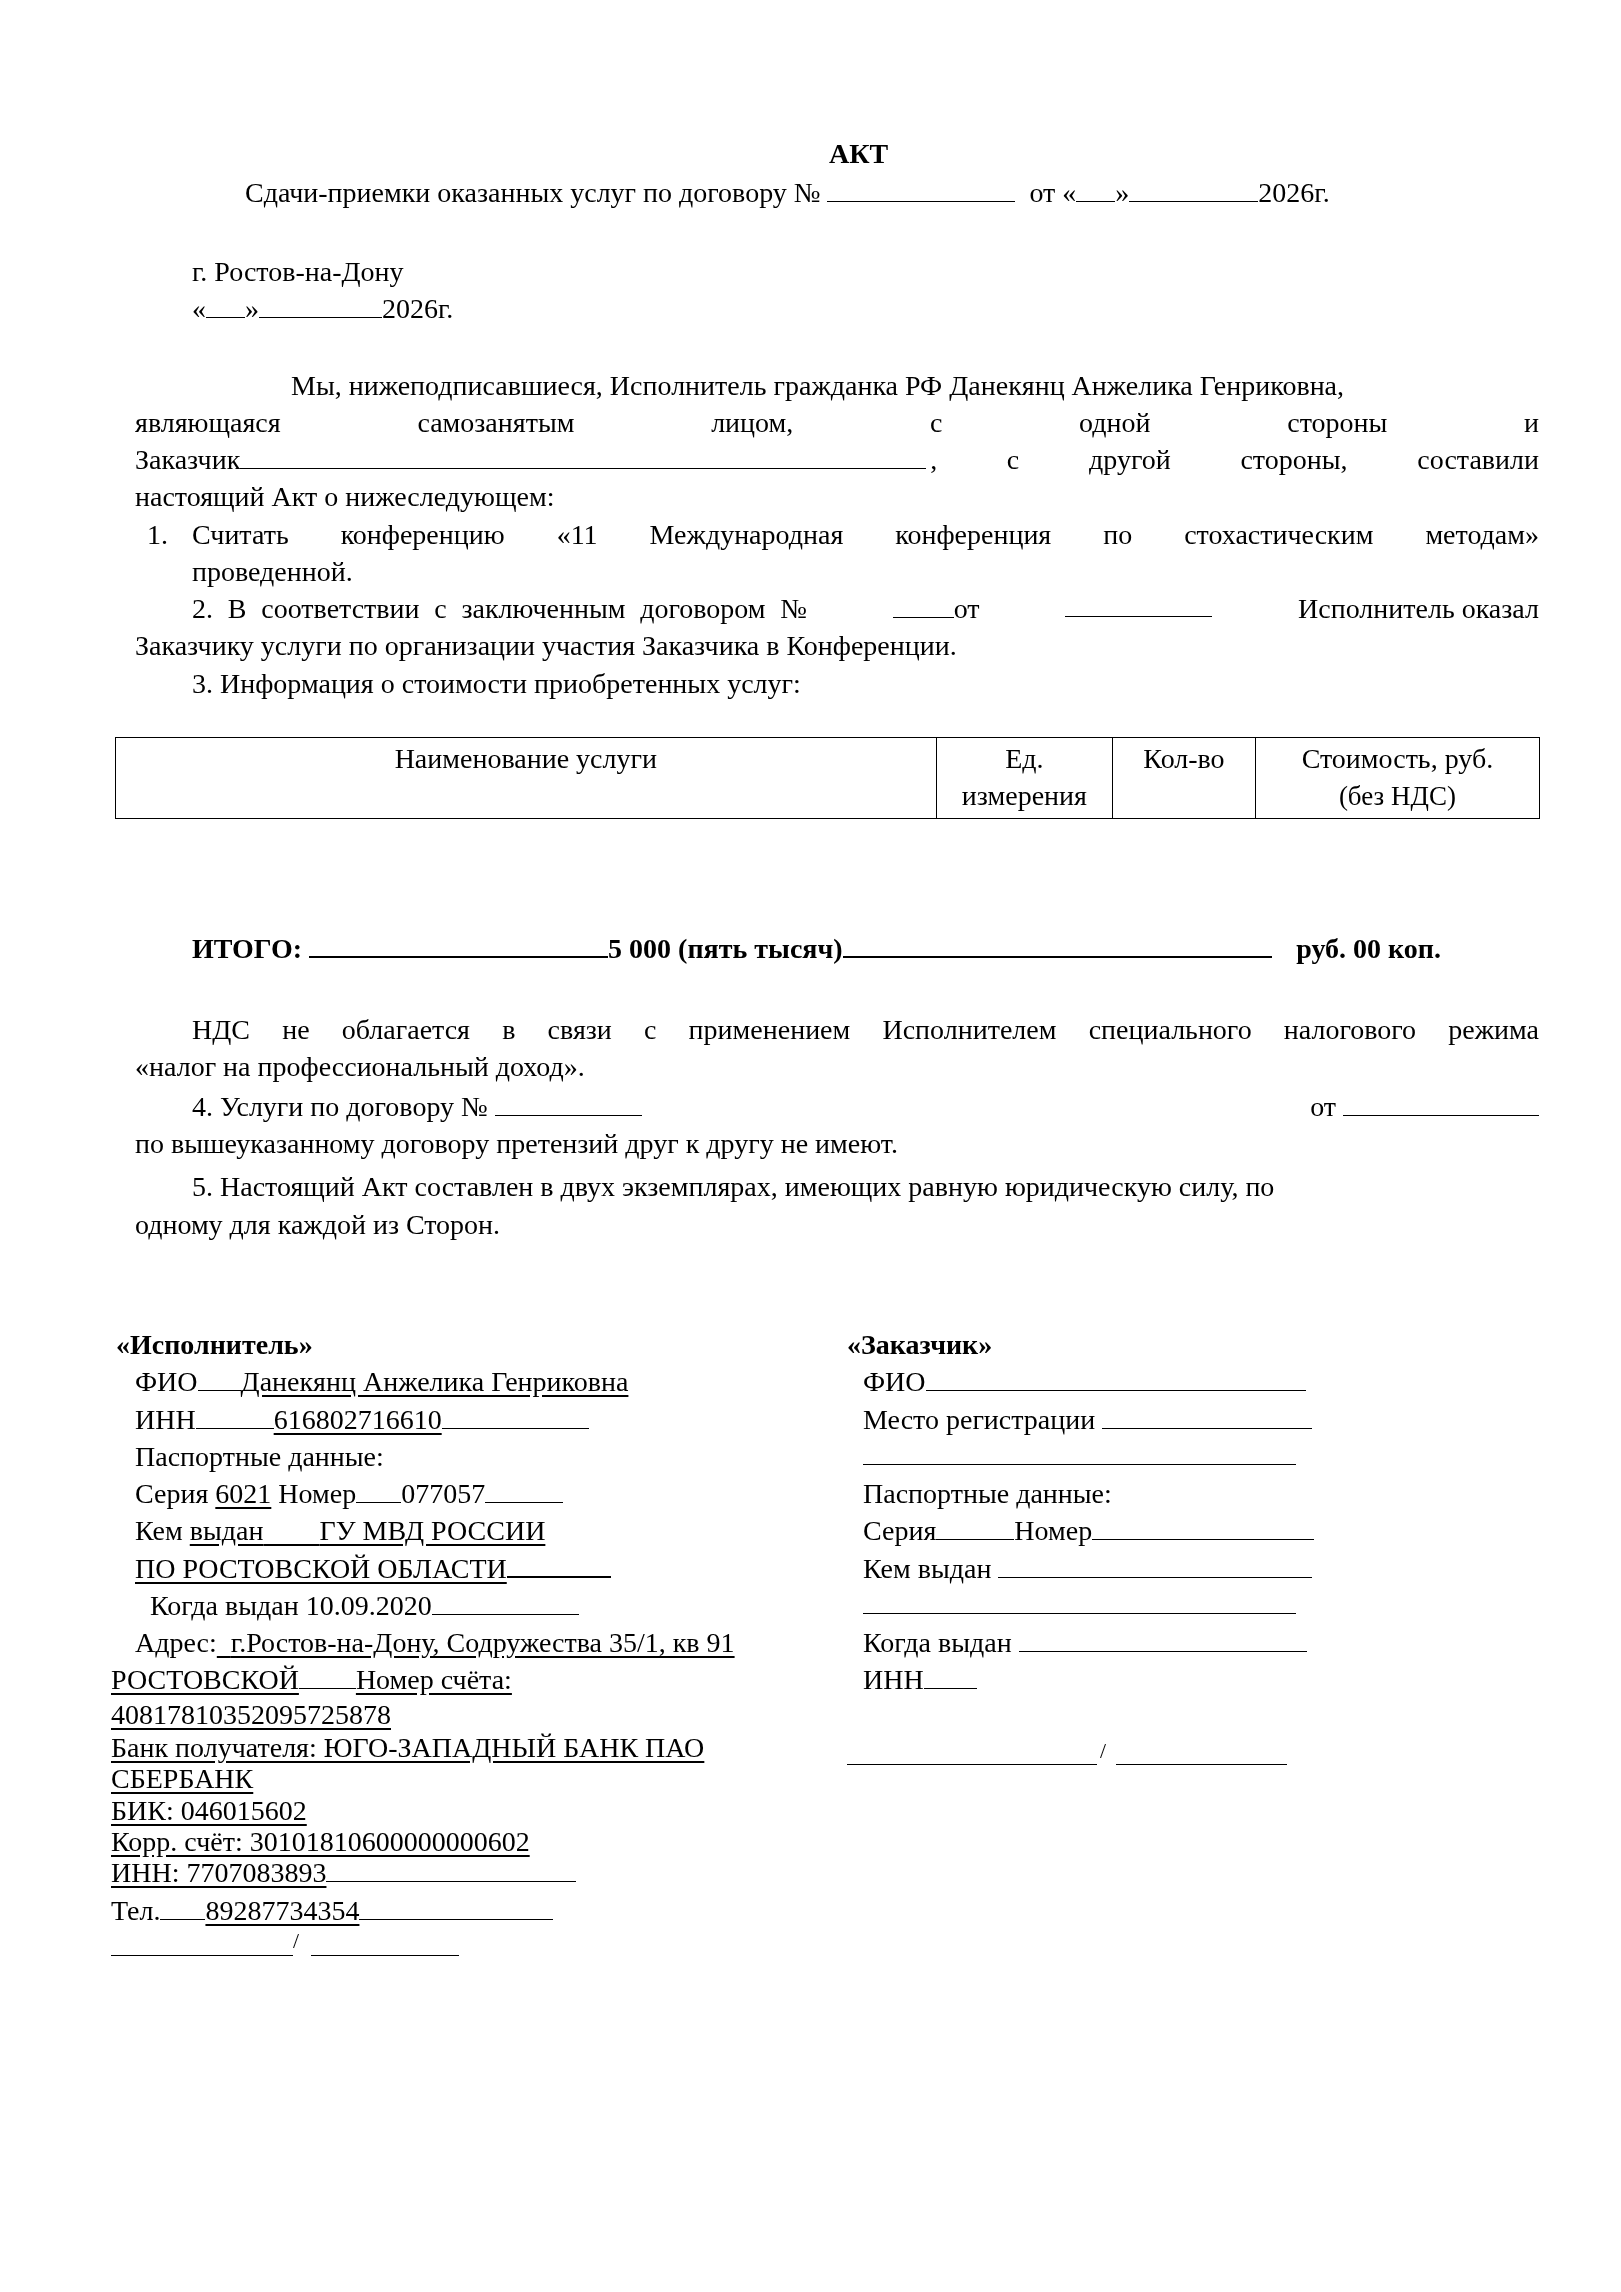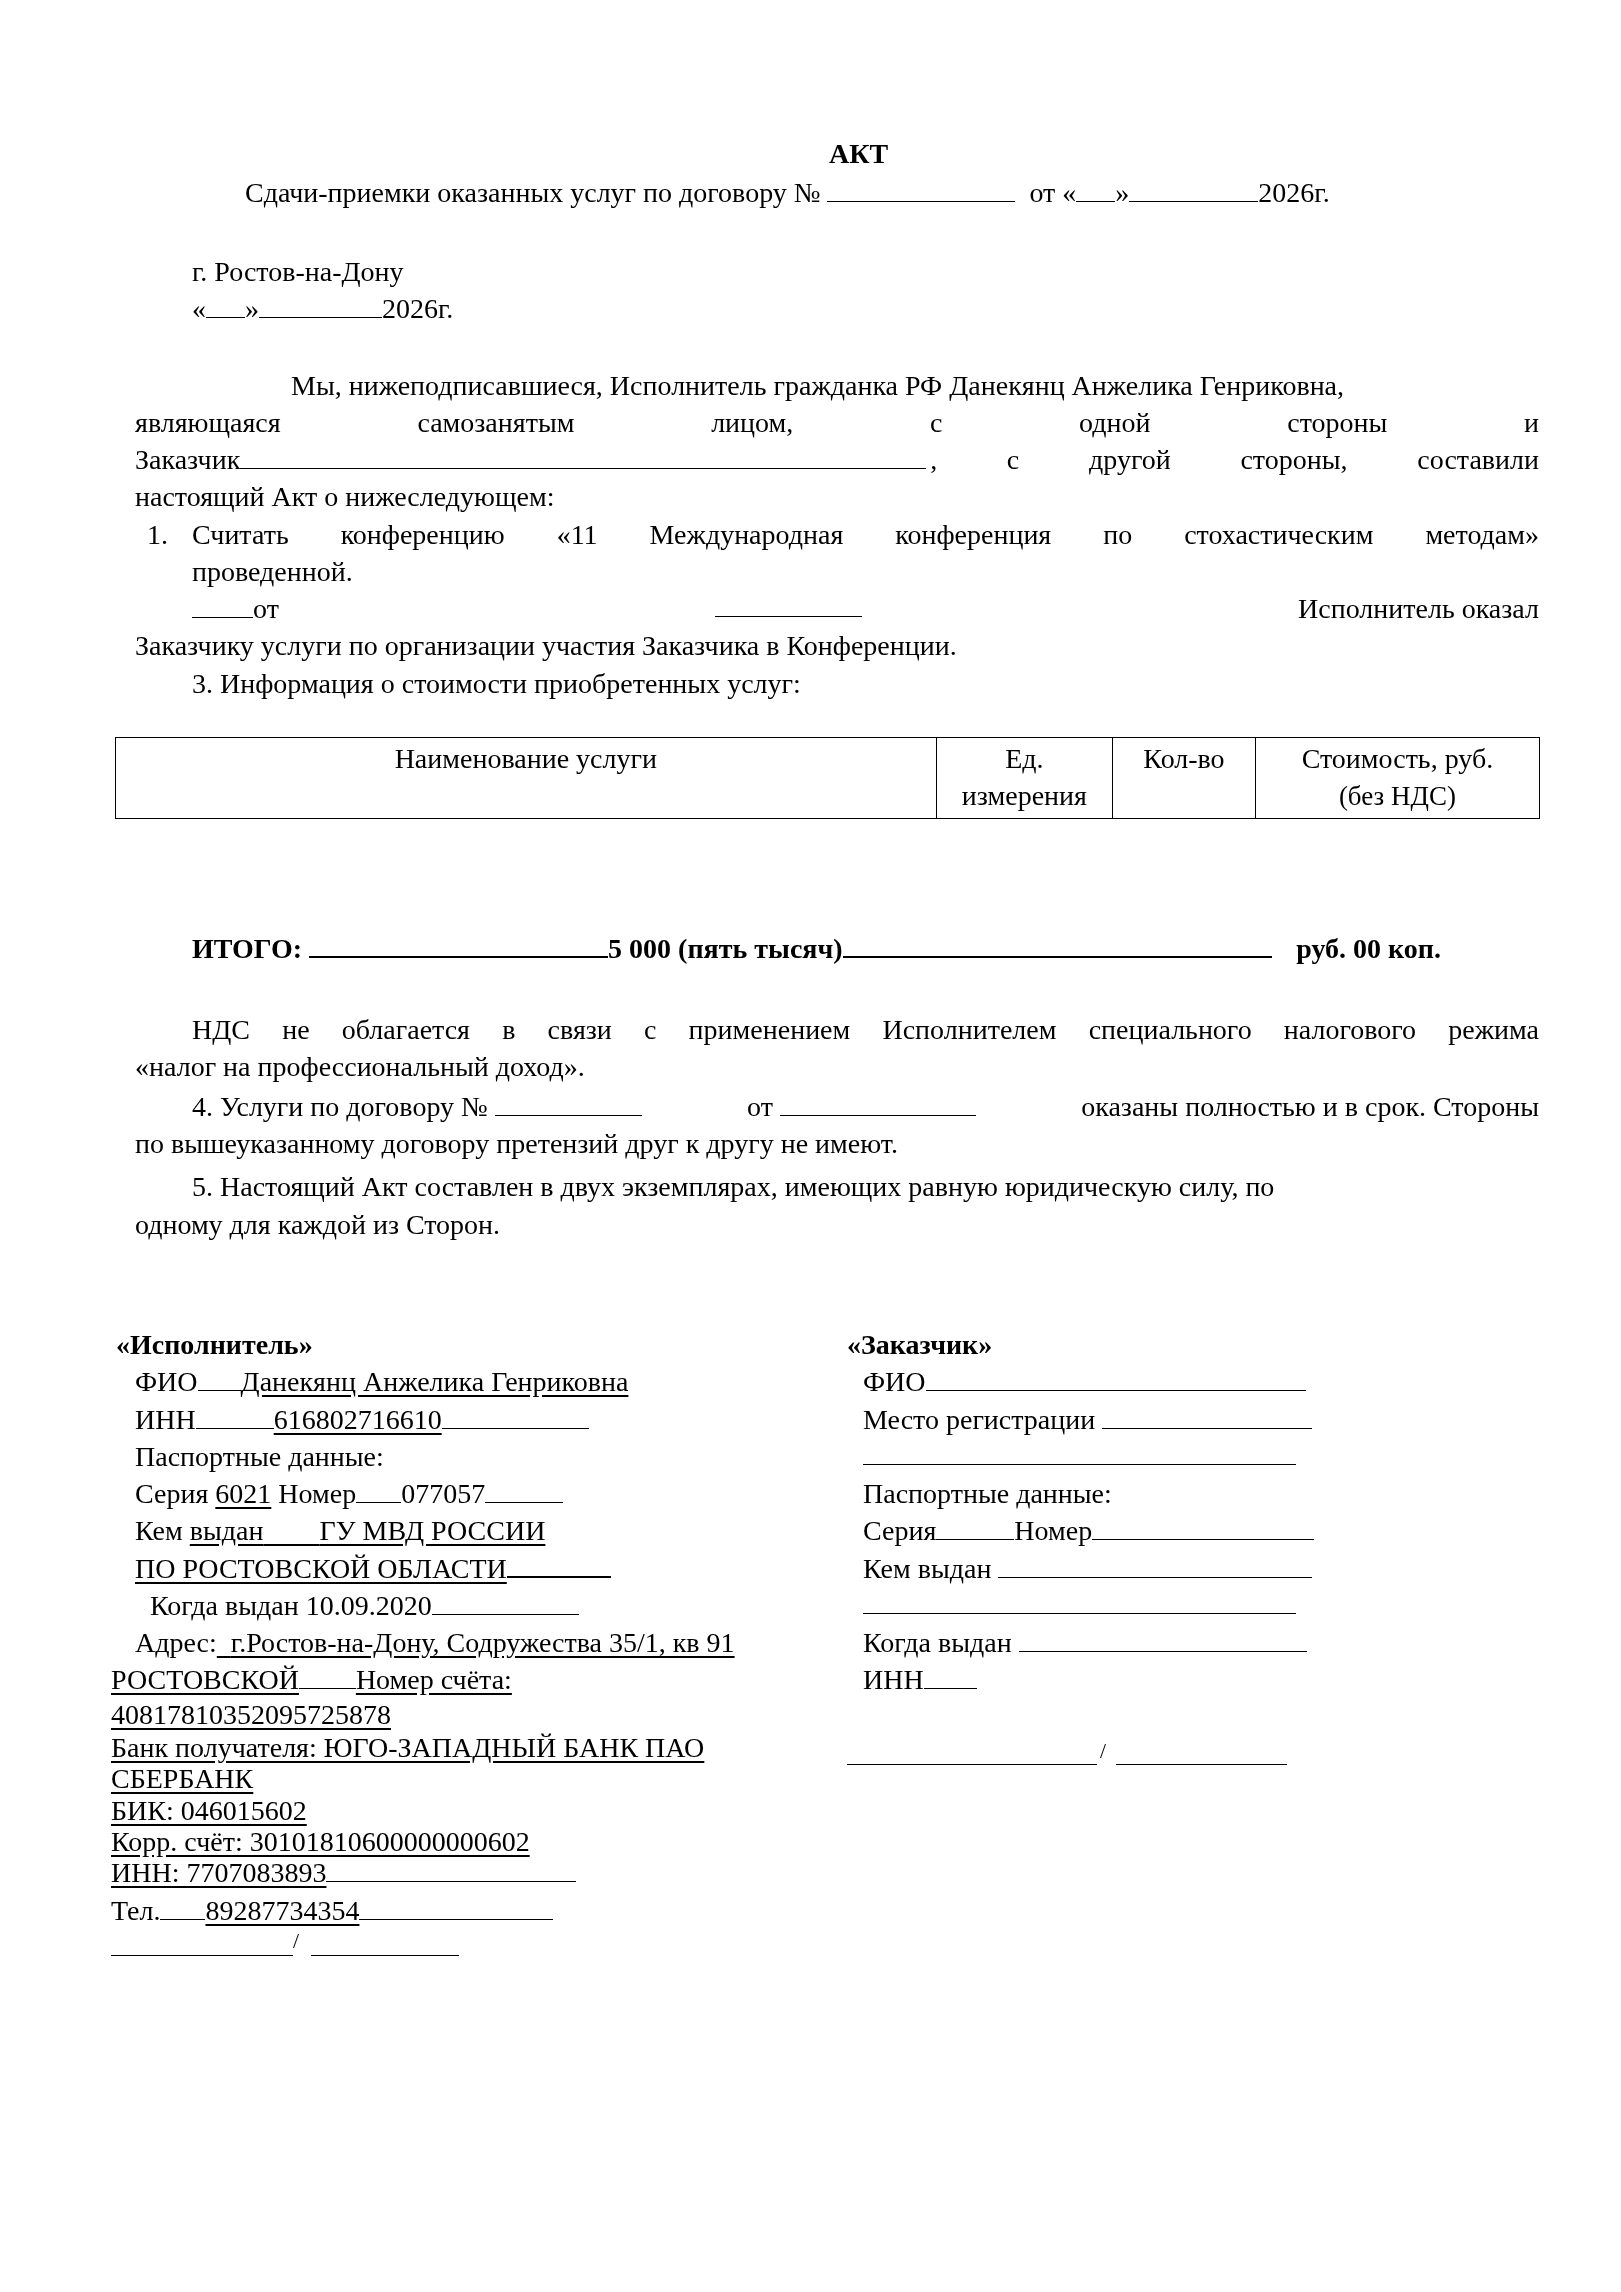--- a/index.html
+++ b/index.html
@@ -48,20 +48,21 @@
       <span>стороны,</span>
       <span>составили</span>
   </span>
 </div>
 <div class="abs" style="left:135px; top:478px;">настоящий Акт о нижеследующем:</div>
 
 <div class="abs" style="left:147px; top:516px;">1.</div>
 <div class="just" style="left:192px; width:1347px; top:516px;">Считать конференцию «11 Международная конференция по стохастическим методам»</div>
 <div class="abs" style="left:192px; top:553px;">проведенной.</div>
 <div class="abs" style="left:192px; top:590px; width:1347px; display:flex; justify-content:space-between;">
+  <span style="word-spacing:7.8px;">2. В соответствии с заключенным договором №</span>
   <span><span class="blank" style="width:61px;"></span><span>от</span></span>
   <span class="blank" style="width:147px;"></span>
   <span>Исполнитель оказал</span>
 </div>
 <div class="abs" style="left:135px; top:627px;">Заказчику услуги по организации участия Заказчика в Конференции.</div>
 <div class="abs" style="left:192px; top:665px;">3.  Информация о стоимости приобретенных услуг:</div>
 
 <table class="svc">
   <tbody>
       <tr>
@@ -77,21 +78,20 @@
   <span>ИТОГО:</span>
   <span class="blank" style="width:299px; border-bottom-width:2.5px;"></span><span>5 000 (пять тысяч)</span><span class="blank" style="width:429px; border-bottom-width:2.5px;"></span>
   <span style="margin-left:17.6px;">руб. 00 коп.</span>
 </div>
 <div class="just" style="left:192px; width:1347px; top:1011px;">НДС не облагается в связи с применением Исполнителем специального налогового режима</div>
 <div class="abs" style="left:135px; top:1048px;">«налог на профессиональный доход».</div>
 
 <div class="abs" style="left:192px; top:1088px; width:1347px; display:flex; justify-content:space-between;">
   <span><span>4. Услуги по договору №</span> <span class="blank" style="width:147px;"></span></span>
   <span><span>от</span> <span class="blank" style="width:196px;"></span></span>
-  <span>оказаны полностью и в срок. Стороны</span>
 </div>
 <div class="abs" style="left:135px; top:1125px;">по вышеуказанному договору претензий друг к другу не имеют.</div>
 <div class="abs" style="left:192px; top:1168px;">5.  Настоящий Акт составлен в двух экземплярах, имеющих равную юридическую силу, по</div>
 <div class="abs" style="left:135px; top:1206px;">одному для каждой из Сторон.</div>
 
 <div>
   <div class="abs bold" style="left:116px; top:1326px;">«Исполнитель»</div>
   <div class="abs" style="left:135px; top:1363px;">
     <span>ФИО</span><span class="blank" style="width:43px;"></span><span class="u">Данекянц Анжелика Генриковна</span>
   </div>

